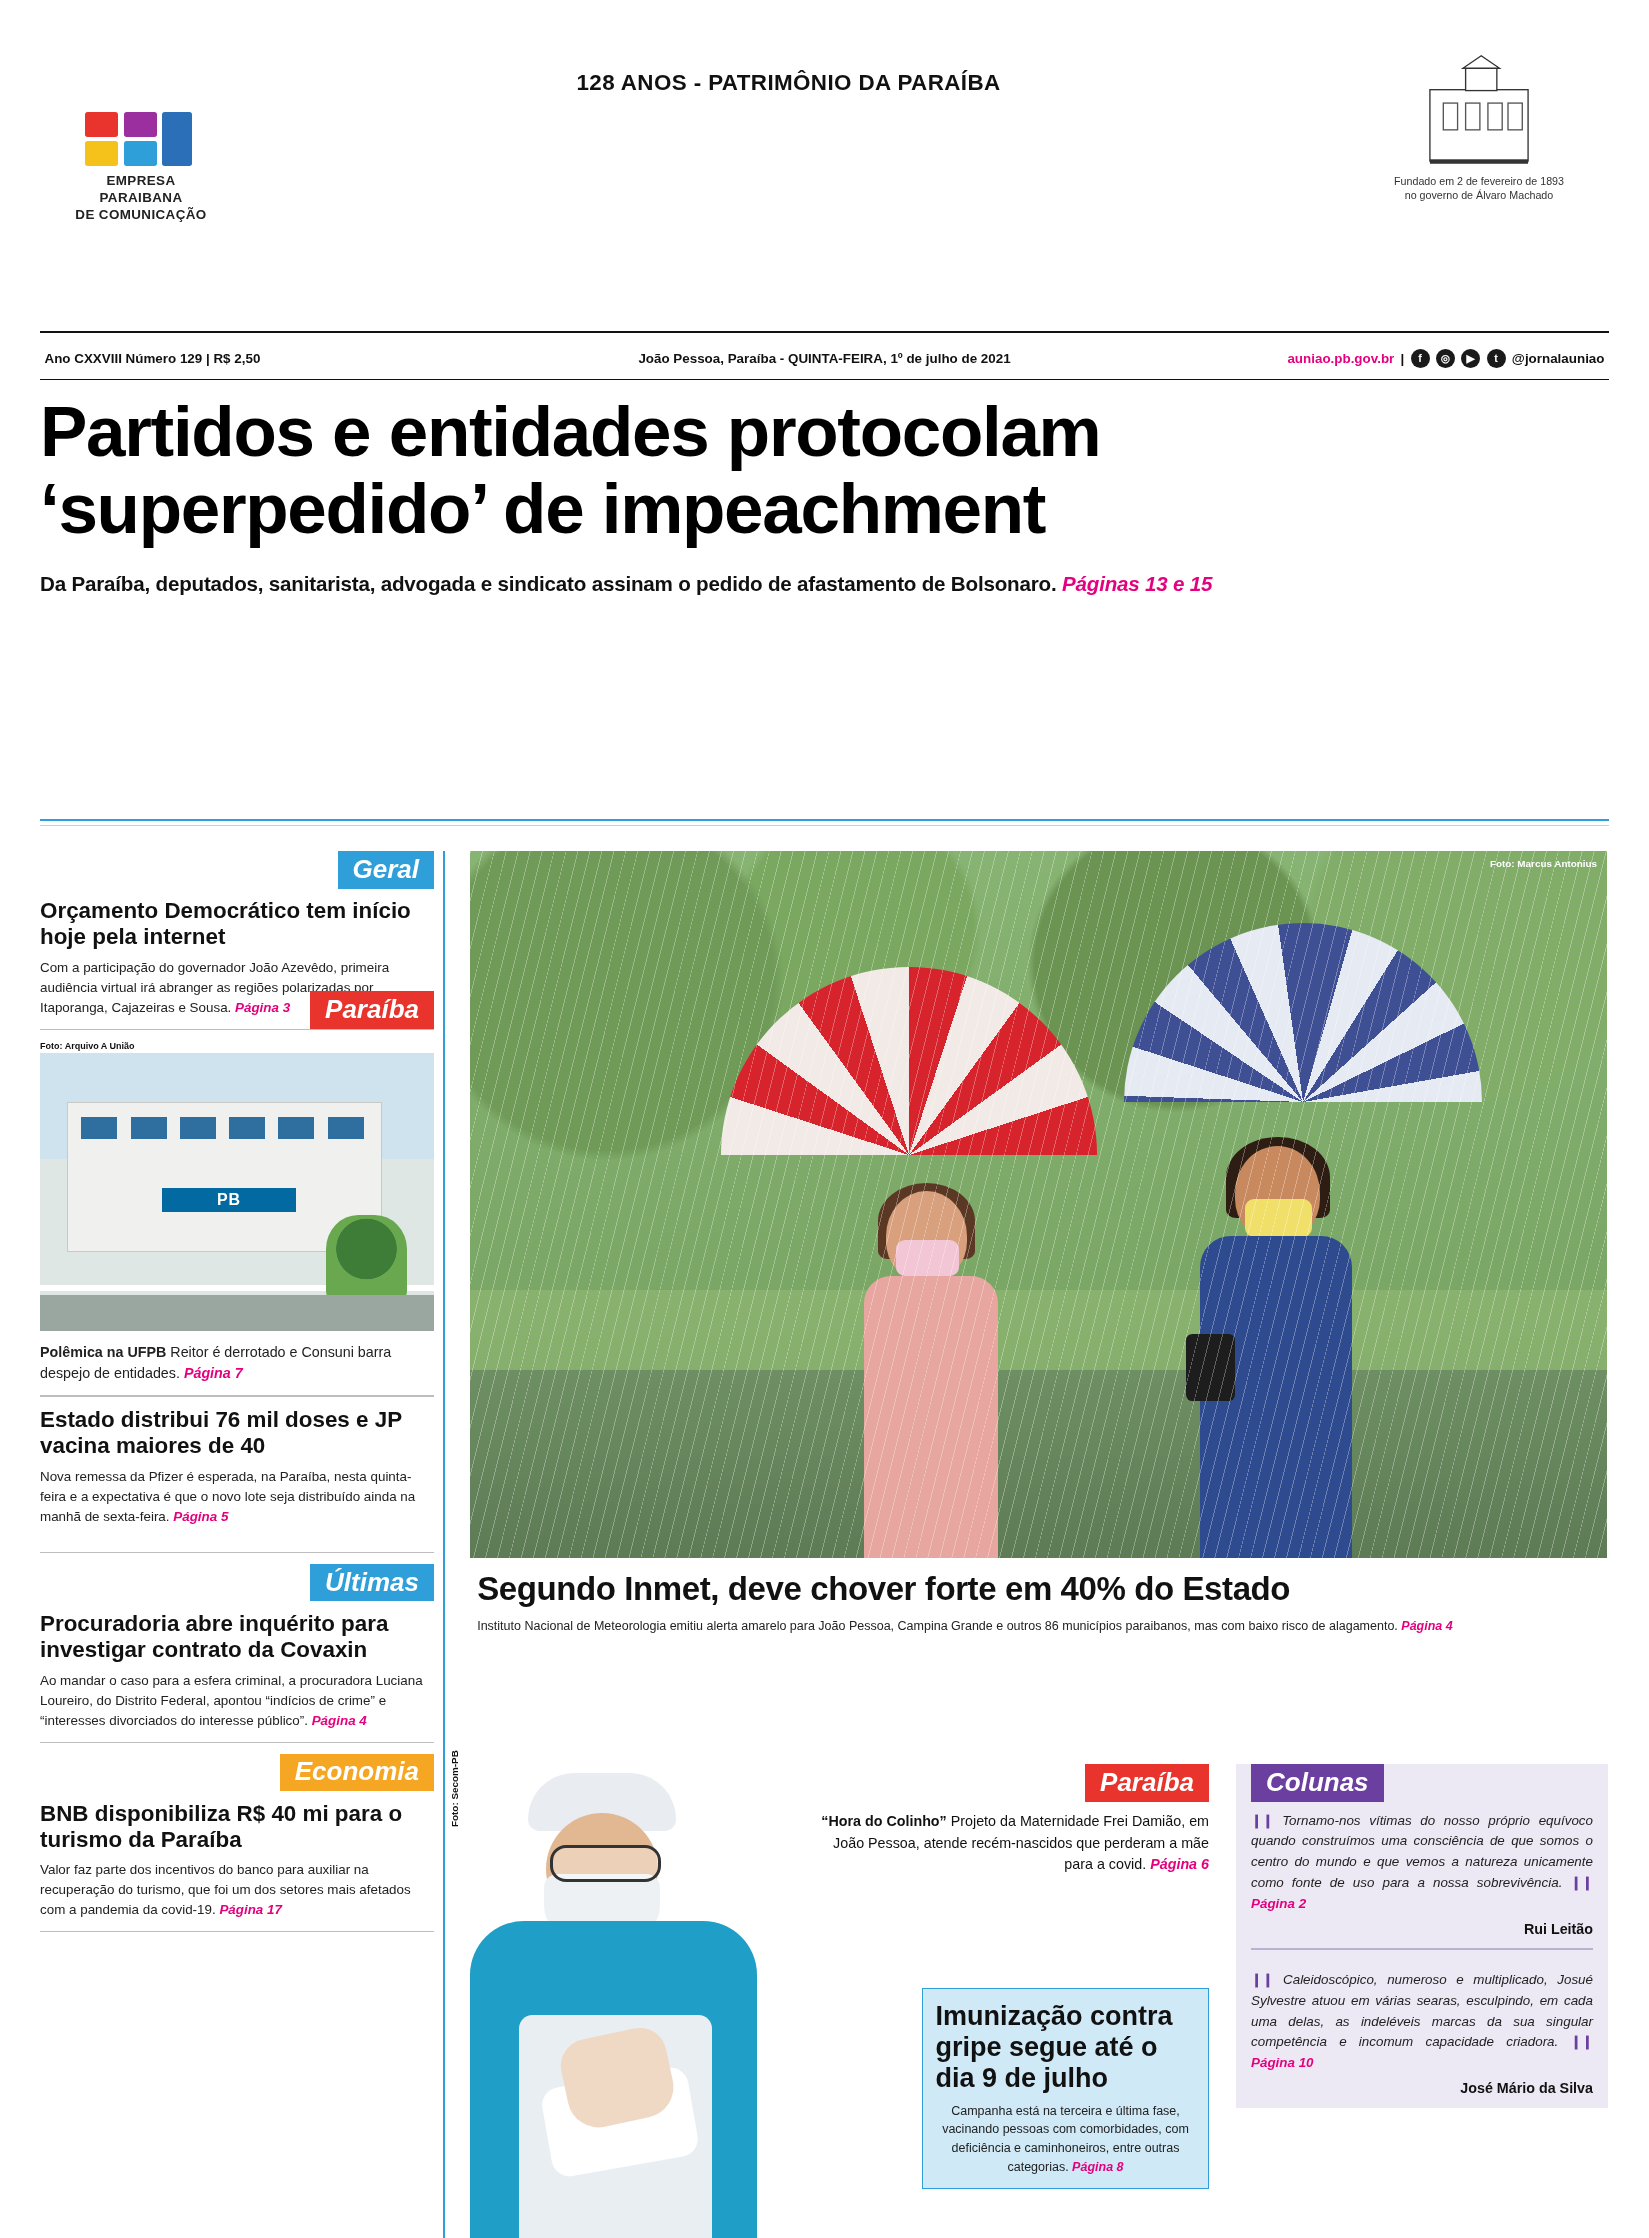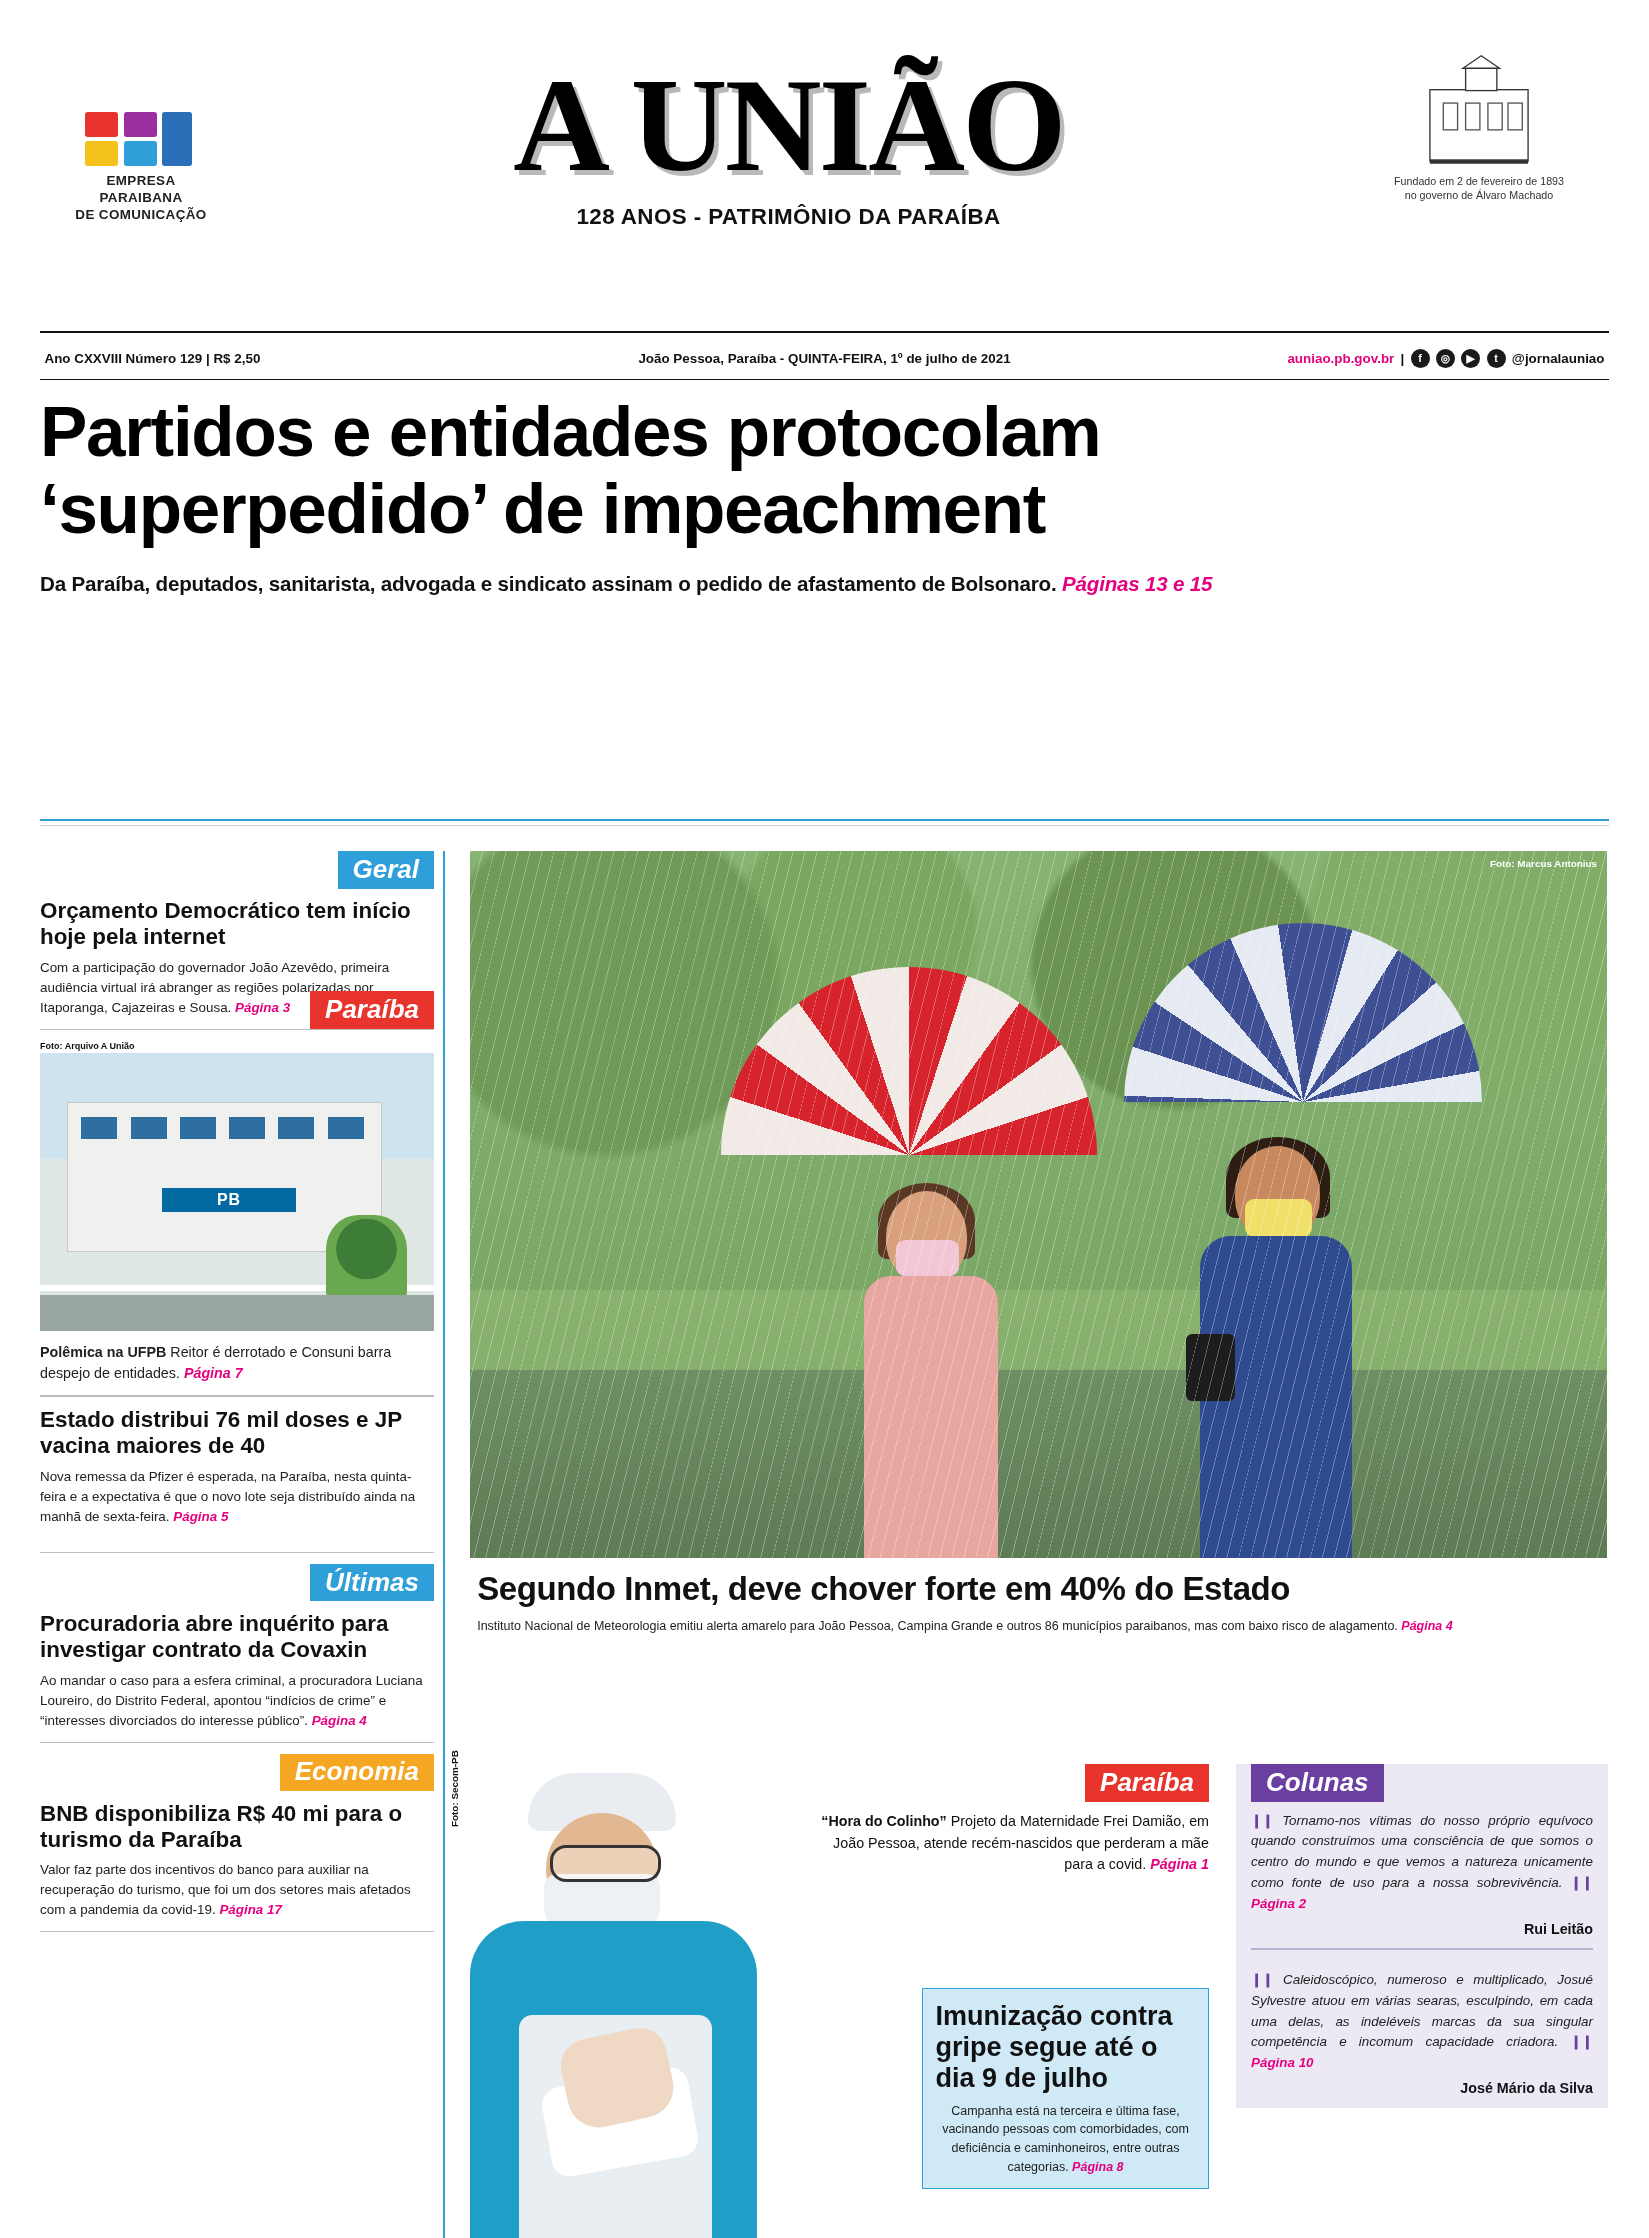--- a/index.html
+++ b/index.html
@@ -142,21 +142,20 @@
           <div class="b b4"></div>
           <div class="b b5"></div>
       </div>
       <div class="epc-name">
         <span>EMPRESA PARAIBANA</span><br>
         <span>DE COMUNICAÇÃO</span>
       </div>
     </div>
 
     <div class="title-wrap">
-      <div class="title-main">A UNIÃO</div>
       <div class="title-sub">128 ANOS - PATRIMÔNIO DA PARAÍBA</div>
     </div>
 
     <div class="building">
       <svg class="bld-svg" width="134" height="116" viewBox="0 0 300 260">
         <rect x="40" y="80" width="220" height="160" fill="#ffffff" stroke="#333" stroke-width="3"></rect>
         <rect x="70" y="110" width="32" height="60" fill="#fff" stroke="#555" stroke-width="3"></rect>
         <rect x="120" y="110" width="32" height="60" fill="#fff" stroke="#555" stroke-width="3"></rect>
         <rect x="170" y="110" width="32" height="60" fill="#fff" stroke="#555" stroke-width="3"></rect>
         <rect x="215" y="110" width="32" height="60" fill="#fff" stroke="#555" stroke-width="3"></rect>
@@ -316,21 +315,21 @@
     <div class="n-credit">Foto: Secom-PB</div>
   </div>
 
   <div style="position:absolute;left:806px;top:1764px;width:403px;">
     <div style="text-align:right;">
       <span class="sect-tag tag-paraiba">Paraíba</span>
     </div>
     <div style="text-align:right;font-size:14.3px;line-height:1.5;margin-top:9.9px;">
       <b>“Hora do Colinho”</b>
       <span>Projeto da Maternidade Frei Damião, em João Pessoa, atende recém-nascidos que perderam a mãe para a covid.</span>
-      <span class="pg">Página 1</span>
+      <span class="pg">Página 6</span>
     </div>
   </div>
 
   <div class="boxblue" style="position:absolute;left:922px;top:1988px;width:260px;">
     <h3>Imunização contra gripe segue até o dia 9 de julho</h3>
     <p>
       <span>Campanha está na terceira e última fase, vacinando pessoas com comorbidades, com deficiência e caminhoneiros, entre outras categorias.</span>
       <span class="pg">Página 8</span>
     </p>
   </div>

